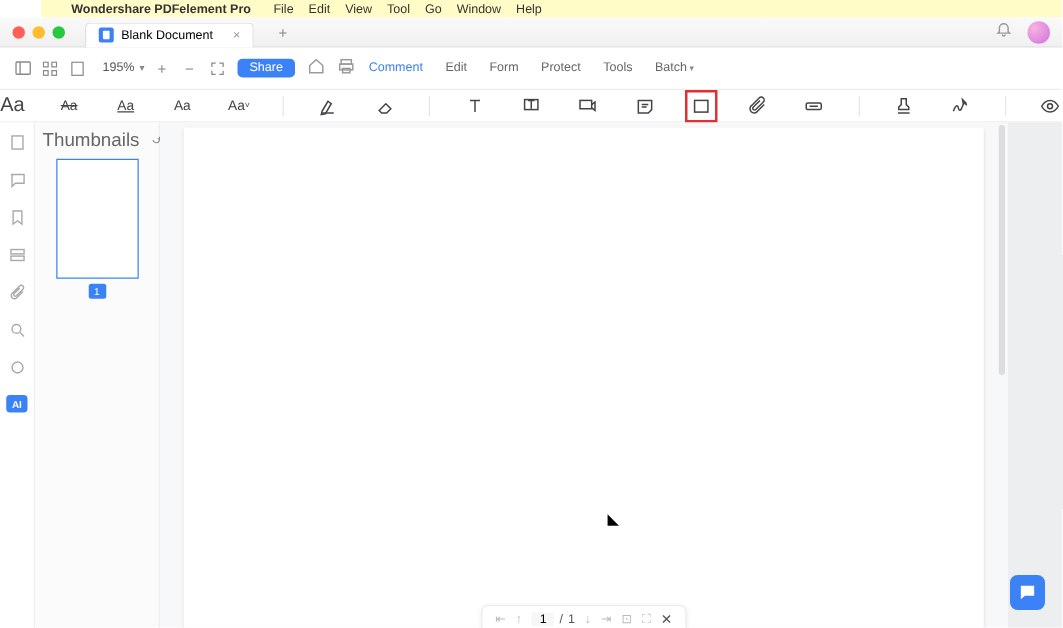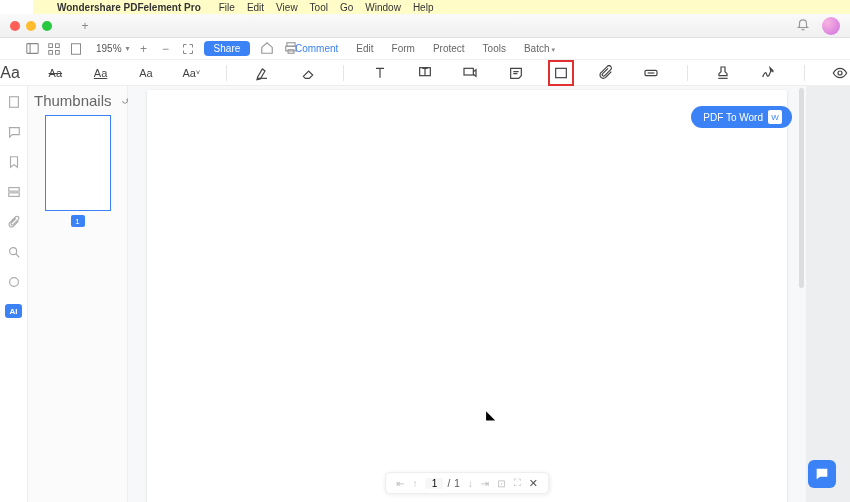--- a/index.html
+++ b/index.html
@@ -18,21 +18,21 @@
 .dot.r{background:#ff5f57;} .dot.y{background:#febc2e;} .dot.g{background:#28c840;}
 .tab { display:flex; align-items:center; gap:6px; background:#fff; border:1px solid #e0e0e0; border-bottom:none; border-radius:4px 4px 0 0; padding: 2px 10px; font-size:10px; height:20px; margin-top:4px;}
 .tab .doc-icon { width:12px;height:12px; background:#3b82f6; border-radius:2px; display:flex;align-items:center;justify-content:center;}
 .tab .close-x { color:#999; font-size:10px; margin-left:10px;}
 .new-tab { width:18px; height:18px; display:flex;align-items:center;justify-content:center; color:#888; font-size:12px; margin-left:8px;}
 .chrome-right { margin-left:auto; display:flex; align-items:center; gap:12px;}
 .bell { width:14px; height:14px; }
 .avatar { width:18px; height:18px; border-radius:50%; background: radial-gradient(circle at 30% 30%, #f8b3e0, #d070e0); }
 
 
-.toolbar1 { height:22px; border-bottom:1px solid #eee; display:flex; align-items:center; padding:0 24px; gap:8px; font-size:10px; color:#555;}
+.toolbar1 { height:34px; border-bottom:1px solid #eee; display:flex; align-items:center; padding:0 10px; gap:8px; font-size:10px; color:#555;}
 .tb1-left { display:flex; gap:6px; align-items:center;}
 .tb1-left .iconbtn { width:16px; height:16px; display:flex; align-items:center; justify-content:center;}
 .zoom { display:flex; align-items:center; gap:4px; margin-left:6px;}
 .zoom .caret { font-size:8px; color:#888;}
 .tb1-center { margin-left:auto; margin-right:auto; display:flex; gap:18px; position:absolute; left:50%; transform:translateX(-50%);}
 .tb1-center span { color:#666; }
 .tb1-center .active { color:#3b82f6; }
 .tb1-center .batch .caret{ font-size:7px; margin-left:2px; color:#888;}
 .tb1-right { display:flex; align-items:center; gap:10px;}
 .share-btn { background:#3b82f6; color:#fff; border-radius:4px; padding:2px 10px; font-size:10px;}
@@ -95,20 +95,29 @@
   <span>Go</span>
   <span>Window</span>
   <span>Help</span>
 </div>
 
 <div class="window-chrome">
   <div class="traffic">
     <div class="dot r"></div>
     <div class="dot y"></div>
     <div class="dot g"></div>
+  </div>
+  <div class="tab">
+    <span class="doc-icon">
+      <svg viewBox="0 0 12 12" width="8" height="8">
+          <rect x="2" y="1" width="8" height="10" fill="#fff" rx="1"></rect>
+        </svg>
+    </span>
+    <span>Blank Document</span>
+    <span class="close-x">×</span>
   </div>
   <div class="new-tab">+</div>
   <div class="chrome-right">
     <span>
       <svg class="bell" viewBox="0 0 24 24" fill="none" stroke="#999" stroke-width="2">
           <path d="M18 16v-5a6 6 0 10-12 0v5l-2 2h16l-2-2z"></path>
           <path d="M10 20a2 2 0 004 0"></path>
         </svg>
     </span>
     <div class="avatar"></div>
@@ -311,24 +320,20 @@
             </svg></span>
       </span>
     </div>
     <div class="thumb"></div>
     <div class="thumb-num">1</div>
   </div>
 
   <div class="canvas-area">
     <div class="page"></div>
     <div class="scroll-edge"></div>
-    <div class="pdf2word">
-      <span>PDF To Word</span>
-      <span class="picon">W</span>
-    </div>
 
     <div class="pagenav">
       <span>⇤</span>
       <span>↑</span>
       <span class="pgin">
         <input value="1" style="">
         <span>/</span>
         <span>1</span>
       </span>
       <span>↓</span>

